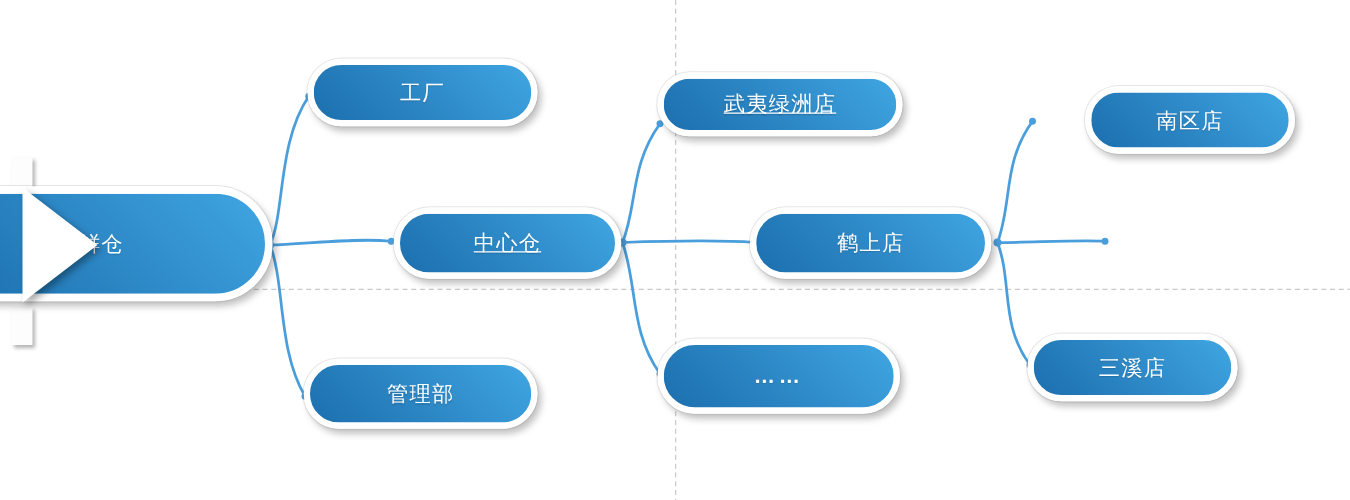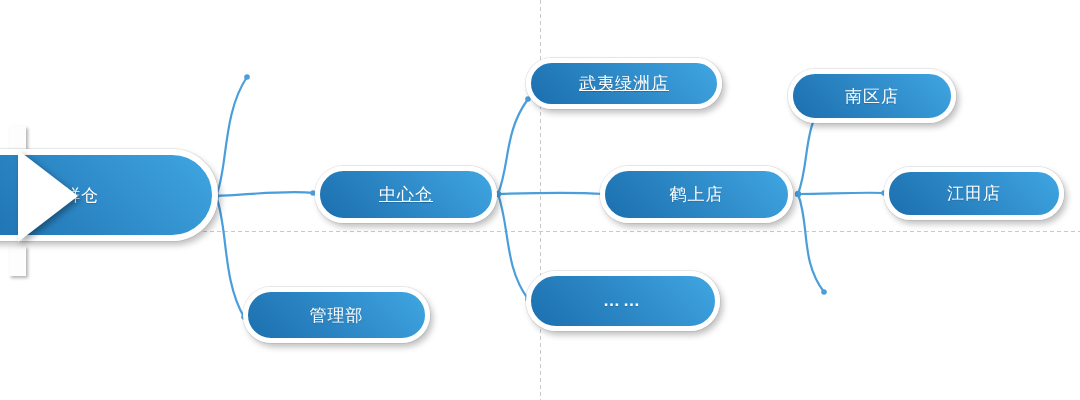--- a/index.html
+++ b/index.html
@@ -32,21 +32,21 @@
     box-sizing:border-box;
   }
   .node span{text-shadow:0 1px 1px rgba(0,0,0,0.15);}
   .n-factory   {left:246px; top:47px;  width:184px; height:54px;}
   .n-central   {left:315px; top:166px; width:182px; height:57px;text-decoration:underline;}
   .n-admin     {left:243px; top:287px; width:187px; height:56px;text-align:right;}
   .n-wuyi      {left:526px; top:58px;  width:196px; height:51px;text-decoration:underline;}
   .n-heshang   {left:600px; top:166px; width:193px; height:57px;}
   .n-more      {left:526px; top:271px; width:194px; height:60px;}
   .n-more span {letter-spacing:3px;font-weight:bold;}
-  .n-nanqu     {left:788px; top:69px;  width:168px; height:54px;font-family:Liberation Mono, monospace;}
+  .n-nanqu     {left:868px; top:69px;  width:168px; height:54px;font-family:Liberation Mono, monospace;}
   .n-jiangtian {left:884px; top:167px; width:180px; height:53px;}
   .n-sanxi     {left:822px; top:267px; width:168px; height:54px;}
   
   .root-tab{
     position:absolute;z-index:1;width:17px;background:#fdfdfd;
     box-shadow:2px 2px 3px rgba(0,0,0,0.3);
   }
   .root-tab.top{left:9px;top:126px;height:30px;}
   .root-tab.bottom{left:9px;top:246px;height:30px;}
   .n-root{
@@ -100,37 +100,40 @@
 
   <div class="root-tab top"></div>
   <div class="root-tab bottom"></div>
   <div class="node n-root">
     <span>荟鲜仓</span>
   </div>
   <svg class="root-arrow" width="70" height="96" viewBox="0 0 70 96">
     <polygon points="4,2 4,94 64,48" fill="#ffffff"></polygon>
   </svg>
 
+  <div class="node n-factory">
+    <span>工厂</span>
+  </div>
   <div class="node n-central">
     <span>中心仓</span>
   </div>
   <div class="node n-admin">
     <span>管理部</span>
   </div>
 
   <div class="node n-wuyi">
     <span>武夷绿洲店</span>
   </div>
   <div class="node n-heshang">
     <span>鹤上店</span>
   </div>
   <div class="node n-more">
     <span>……</span>
   </div>
 
   <div class="node n-nanqu">
     <span>南区店</span>
   </div>
-  <div class="node n-jiangtian">
-    <span>江田店</span>
+  <div class="node n-sanxi">
+    <span>三溪店</span>
   </div>
 
 </div>
 
 </body></html>

